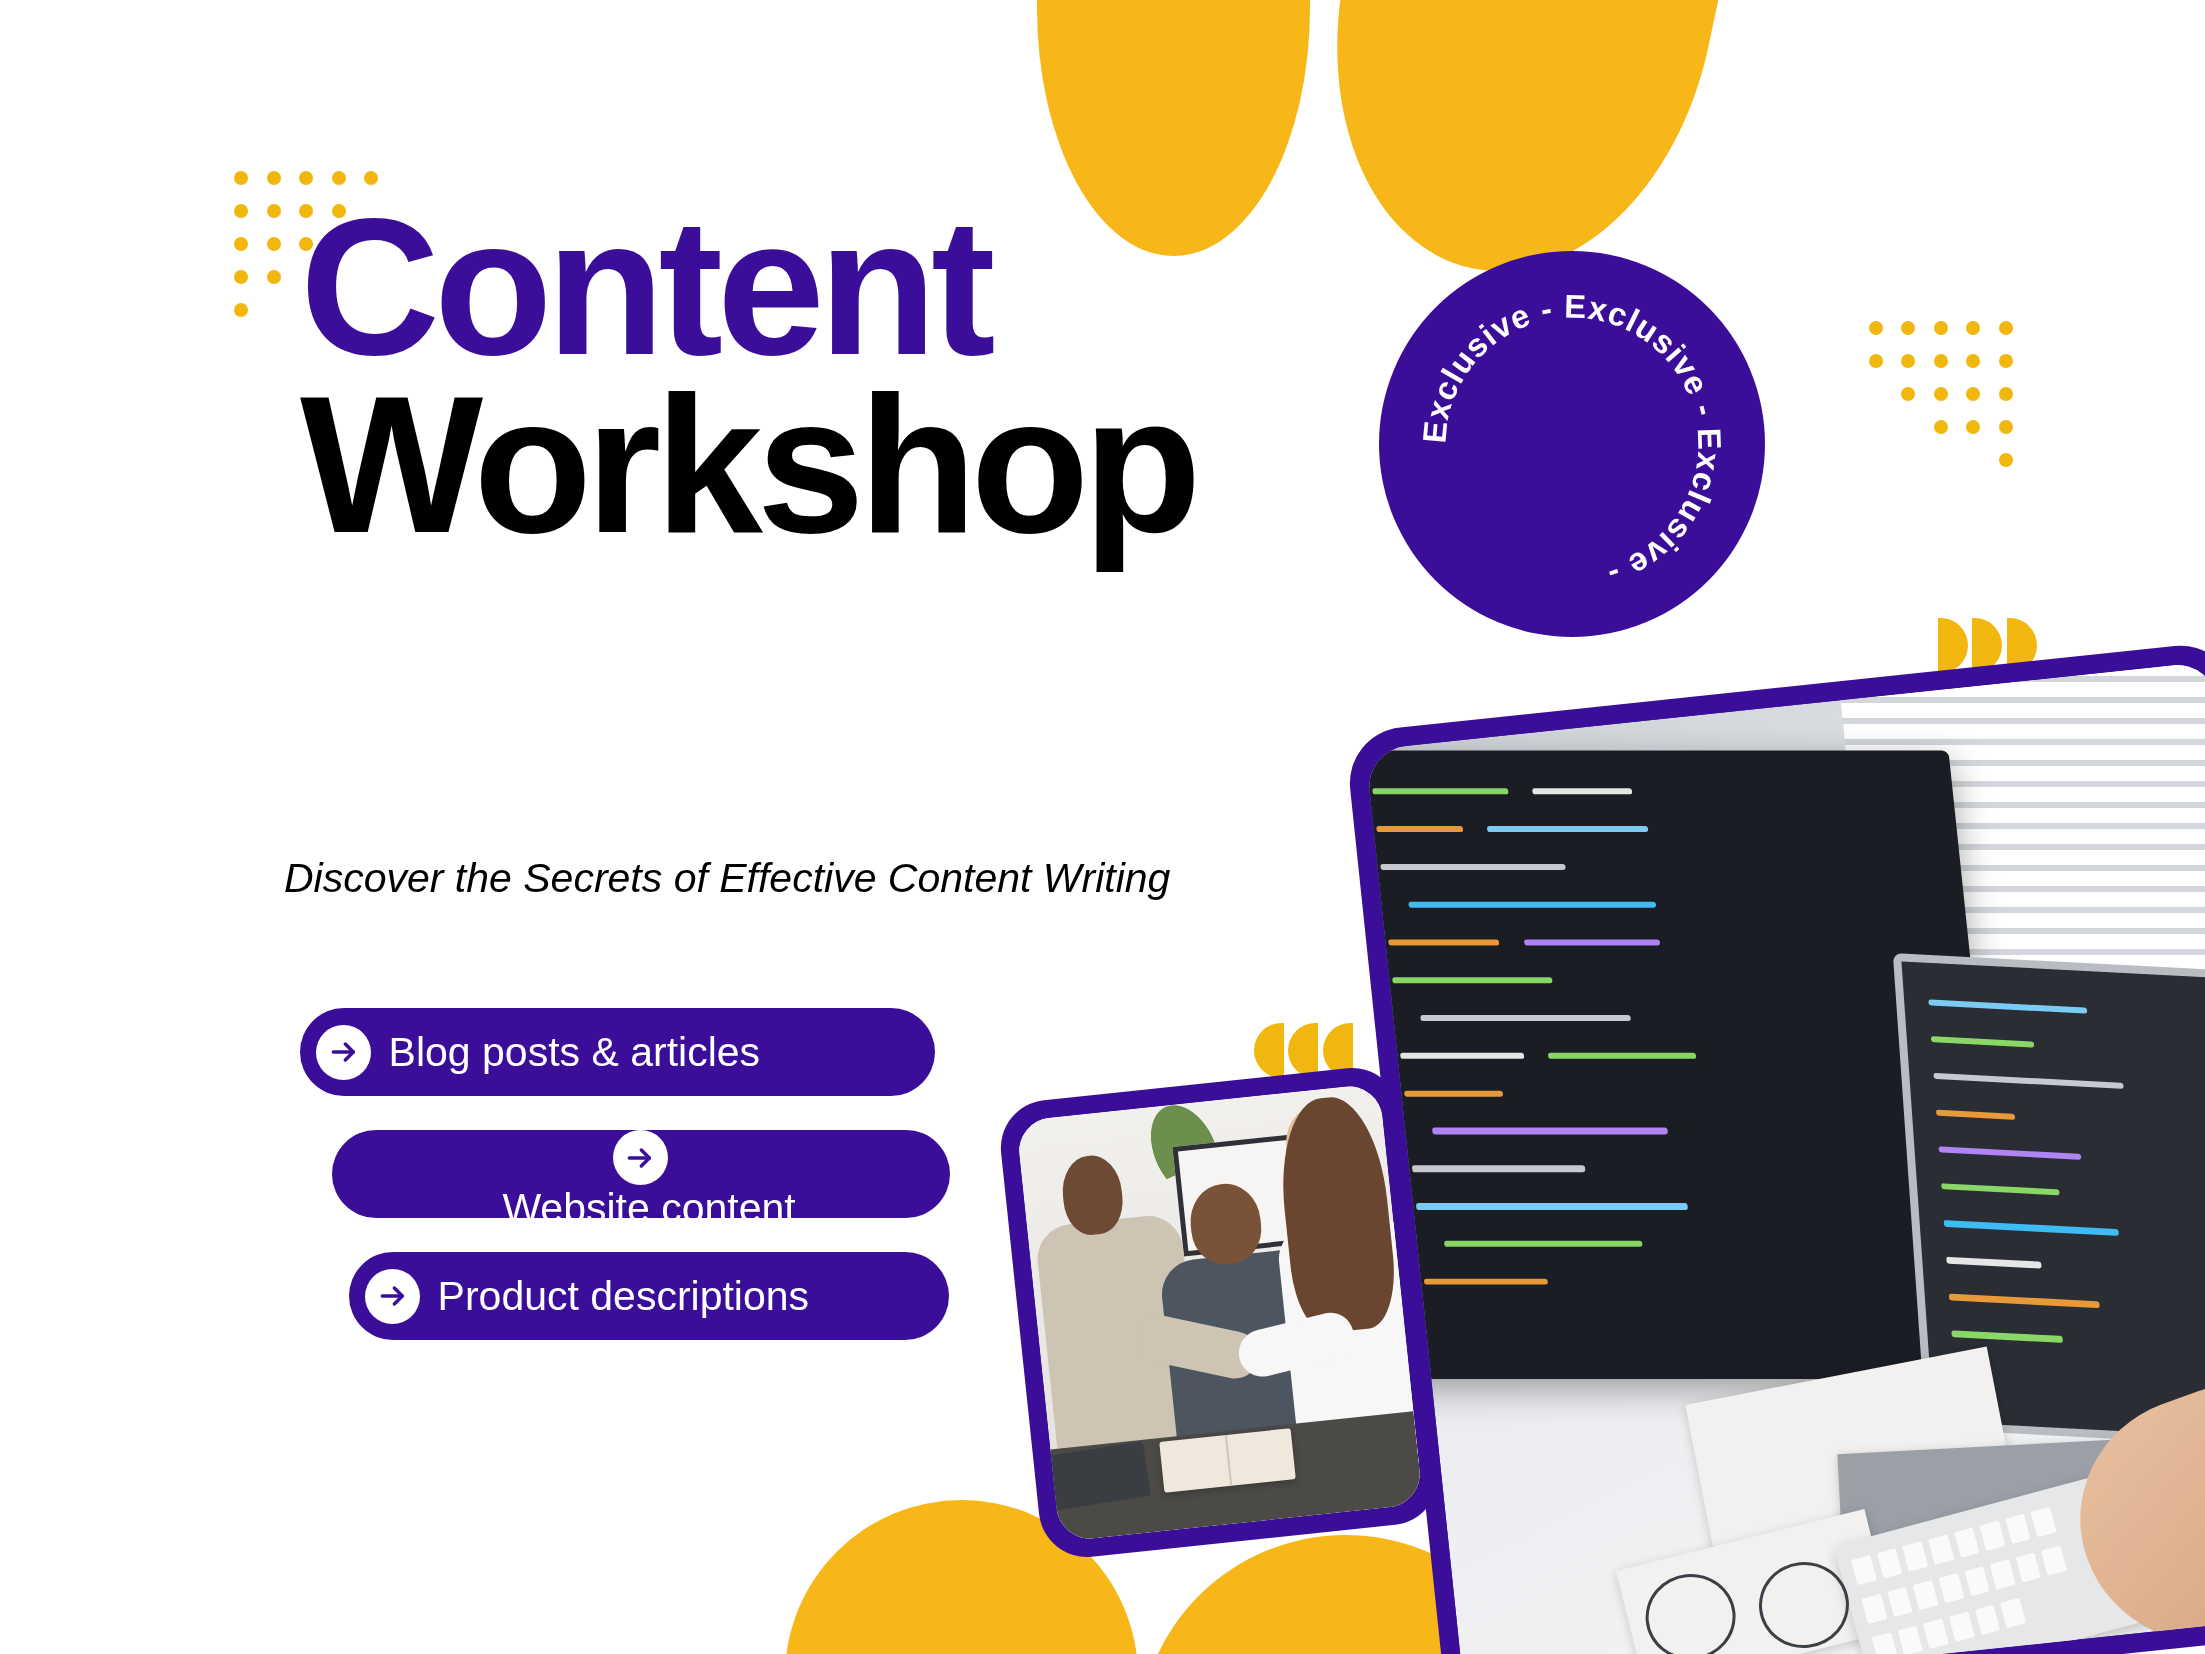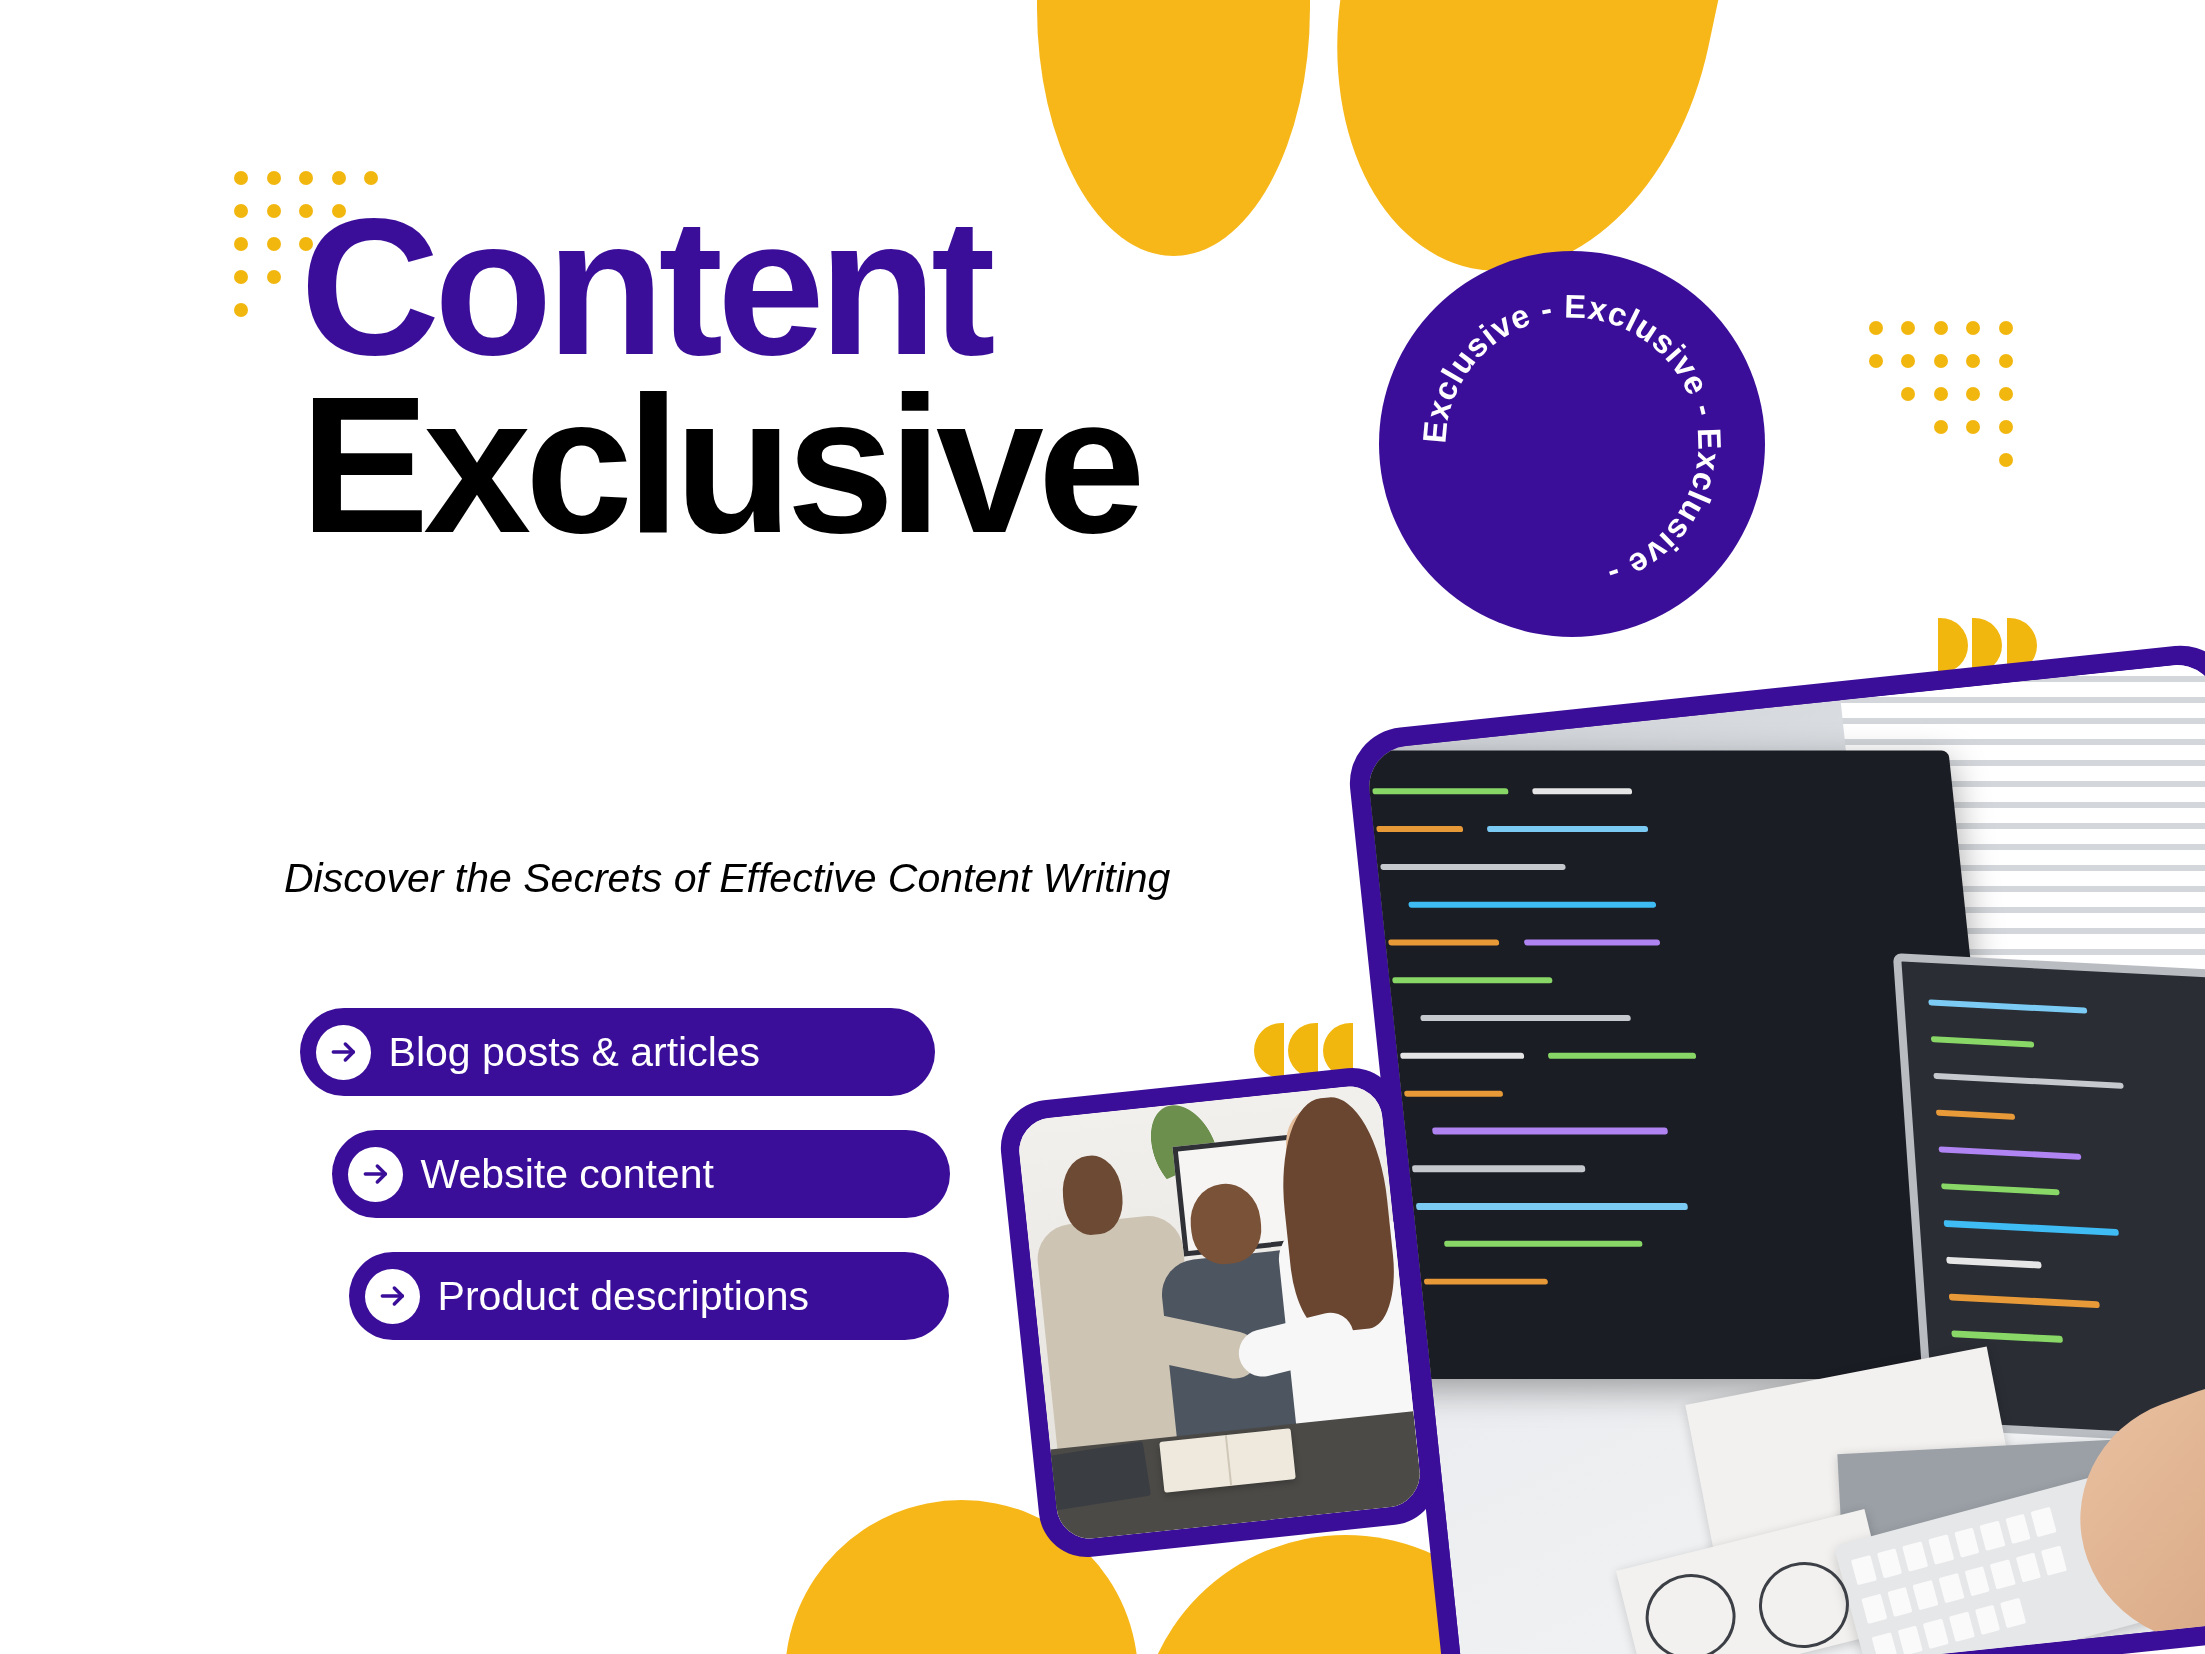--- a/index.html
+++ b/index.html
@@ -112,21 +112,21 @@
     position:relative;
     display:flex; align-items:center;
     height:88px;
     background:#3B0E99;
     border-radius:53px;
     padding-left:16px;
     margin-bottom:34px;
     color:#fff;
   }
   .pill-1 { width:635px; margin-left:0px; }
-  .pill-2 { width:618px; margin-left:32px; }
+  .pill-2 { width:618px; margin-left:32px;flex-direction:column; }
   .pill-3 { width:600px; margin-left:49px; }
   .pill-icon {
     flex:0 0 auto;
     width:55px; height:55px;
     border-radius:50%;
     background:#FFFFFF;
     display:flex; align-items:center; justify-content:center;
     margin-right:17.6px;
   }
   .pill-icon svg { width:32px; height:32px; display:block; }
@@ -372,21 +372,21 @@
         <path id="badgeCircle" d="M 218.5,218.5 m -143,0 a 143,143 0 1,1 286,0 a 143,143 0 1,1 -286,0"></path>
       </defs>
       <text>
         <textPath href="#badgeCircle" startOffset="0%">Exclusive - Exclusive - Exclusive - </textPath>
       </text>
     </svg>
   </div>
 
   <div class="headline">
     <div class="line line-1">Content</div>
-    <div class="line line-3">Exclusive</div>
+    <div class="line line-3">Workshop</div>
   </div>
 
   <div class="subtitle">Discover the Secrets of Effective Content Writing</div>
 
   <div class="pills">
 
     <div class="pill pill-1">
       <span class="pill-icon">
         <svg viewBox="0 0 24 24" fill="none" stroke="#3B0E99" stroke-width="2.6" stroke-linecap="round" stroke-linejoin="round">
           <line x1="4" y1="12" x2="19" y2="12"></line>

